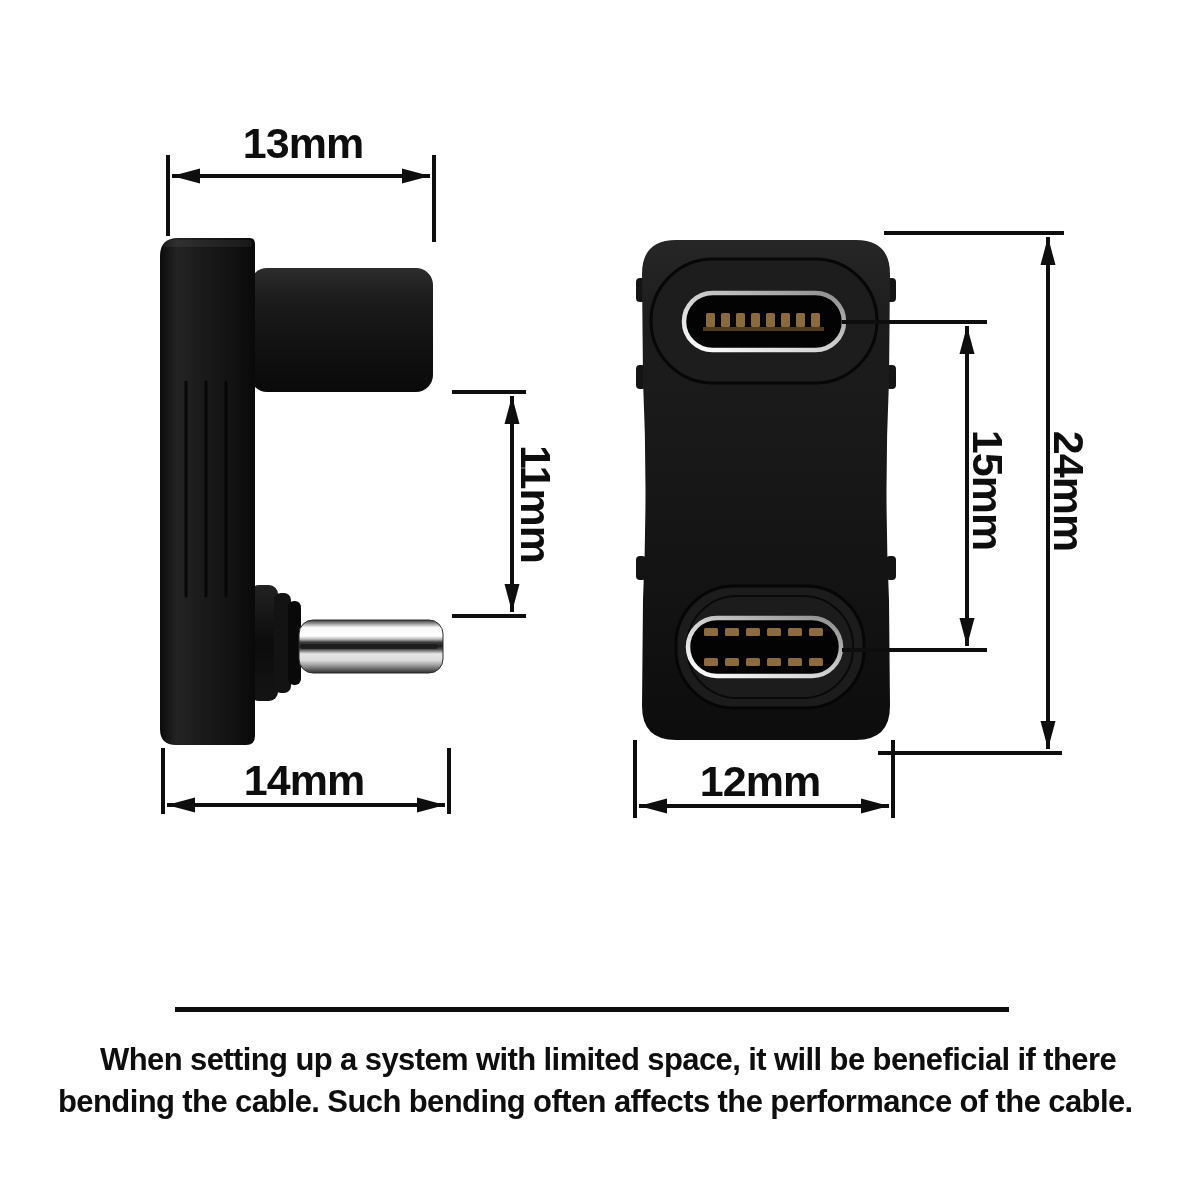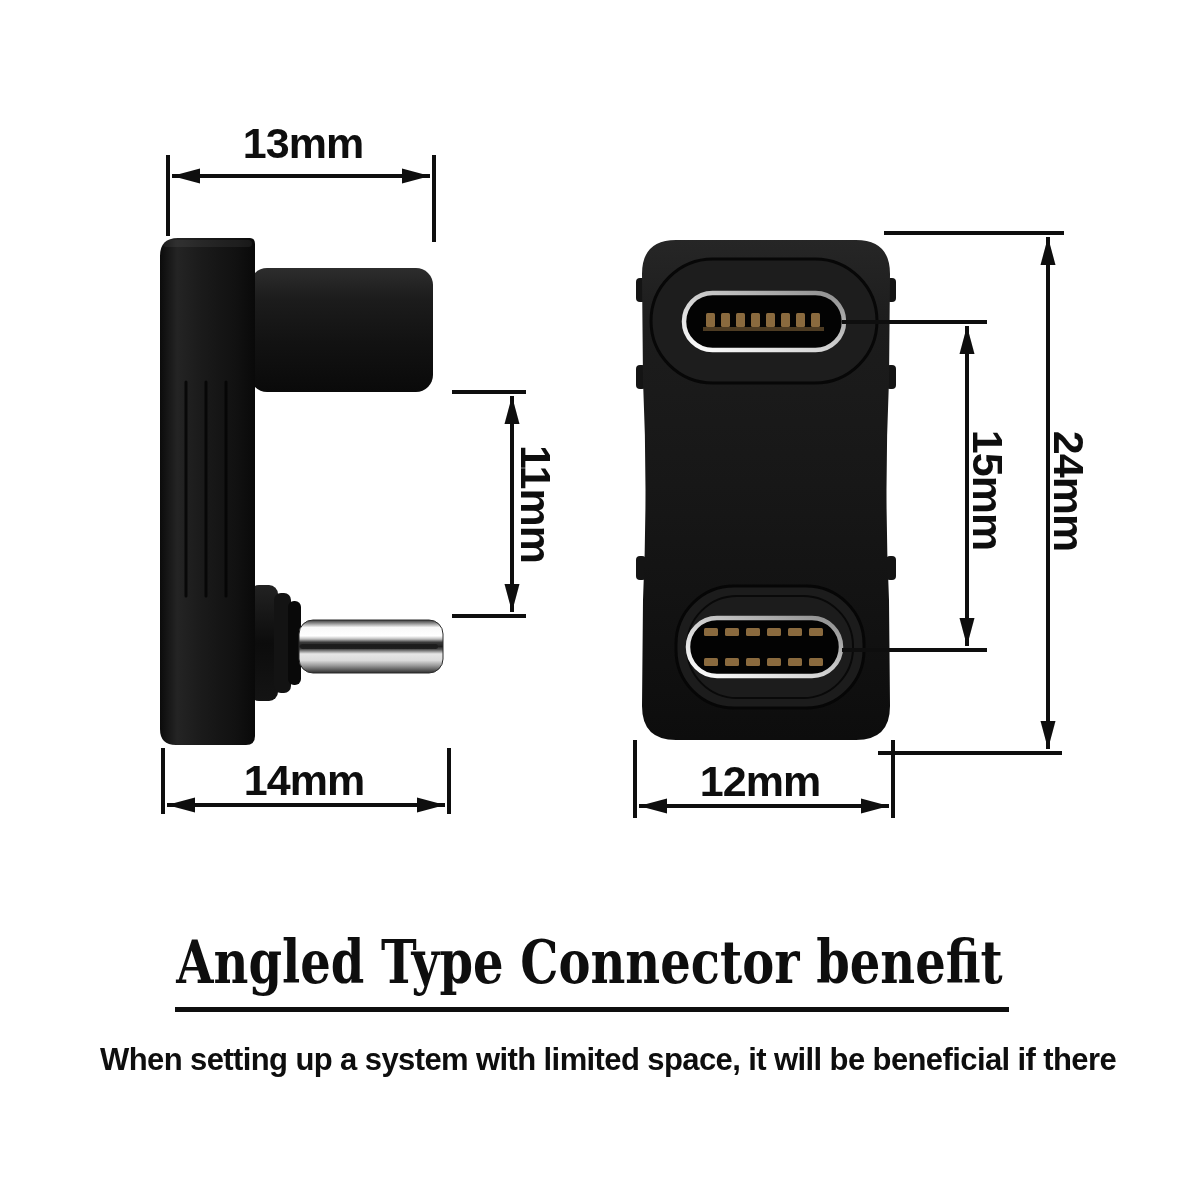--- a/index.html
+++ b/index.html
@@ -192,22 +192,20 @@
     </g>
 
     <g>
       <line class="dim-tick" x1="635" y1="740" x2="635" y2="818"></line>
       <line class="dim-tick" x1="893" y1="740" x2="893" y2="818"></line>
       <line class="dim-line" x1="639" y1="806" x2="889" y2="806" marker-start="url(#ah)" marker-end="url(#ah)"></line>
       <text class="dim-label" x="760" y="796" text-anchor="middle">12mm</text>
     </g>
   </svg>
 
-  <div class="title-wrap">
-    <h1>Angled Type Connector benefit</h1>
-  </div>
   <div class="title-underline"></div>
 
   <div class="body-text">
     <div class="pline pline-first">When setting up a system with limited space, it will be beneficial if there</div>
+    <div class="pline">bending the cable. Such bending often affects the performance of the cable.</div>
   </div>
 
 </div>
 
 </body></html>

